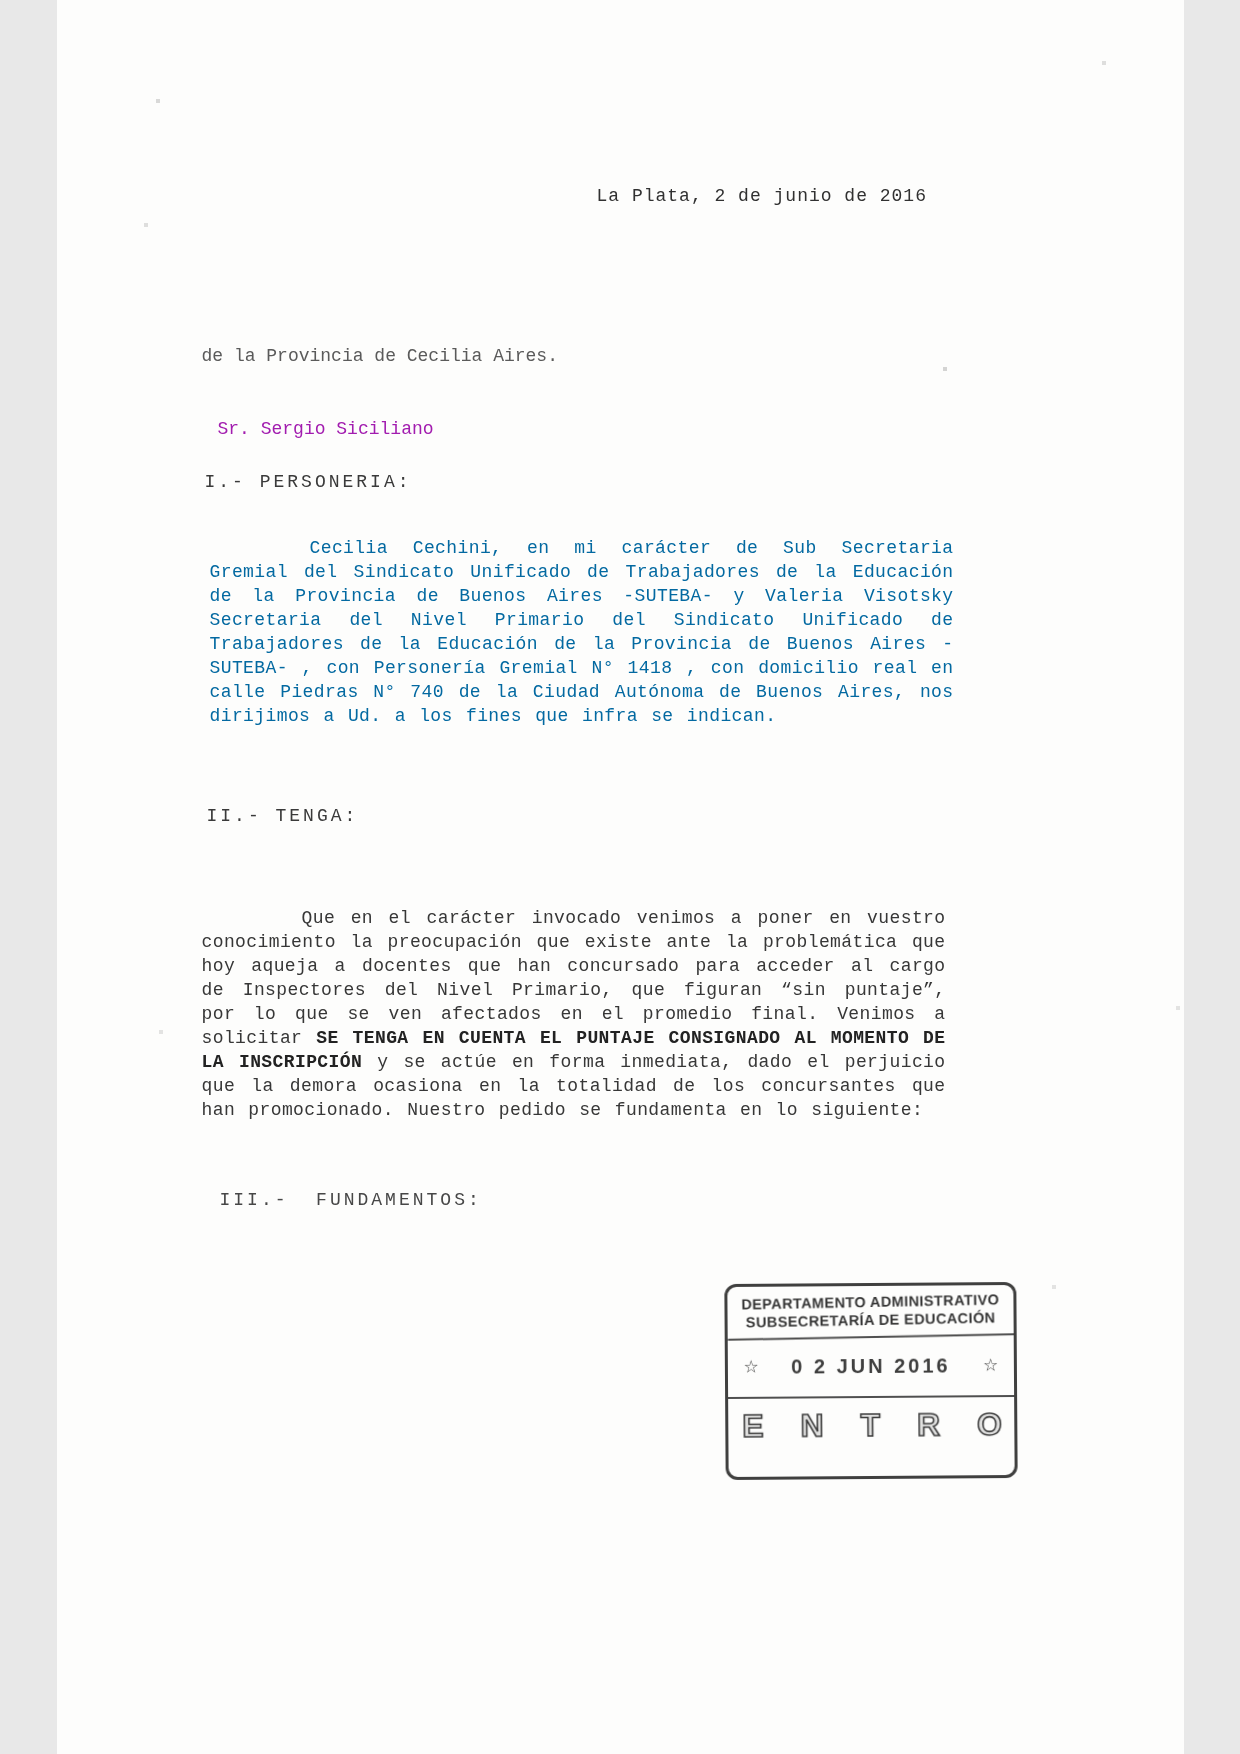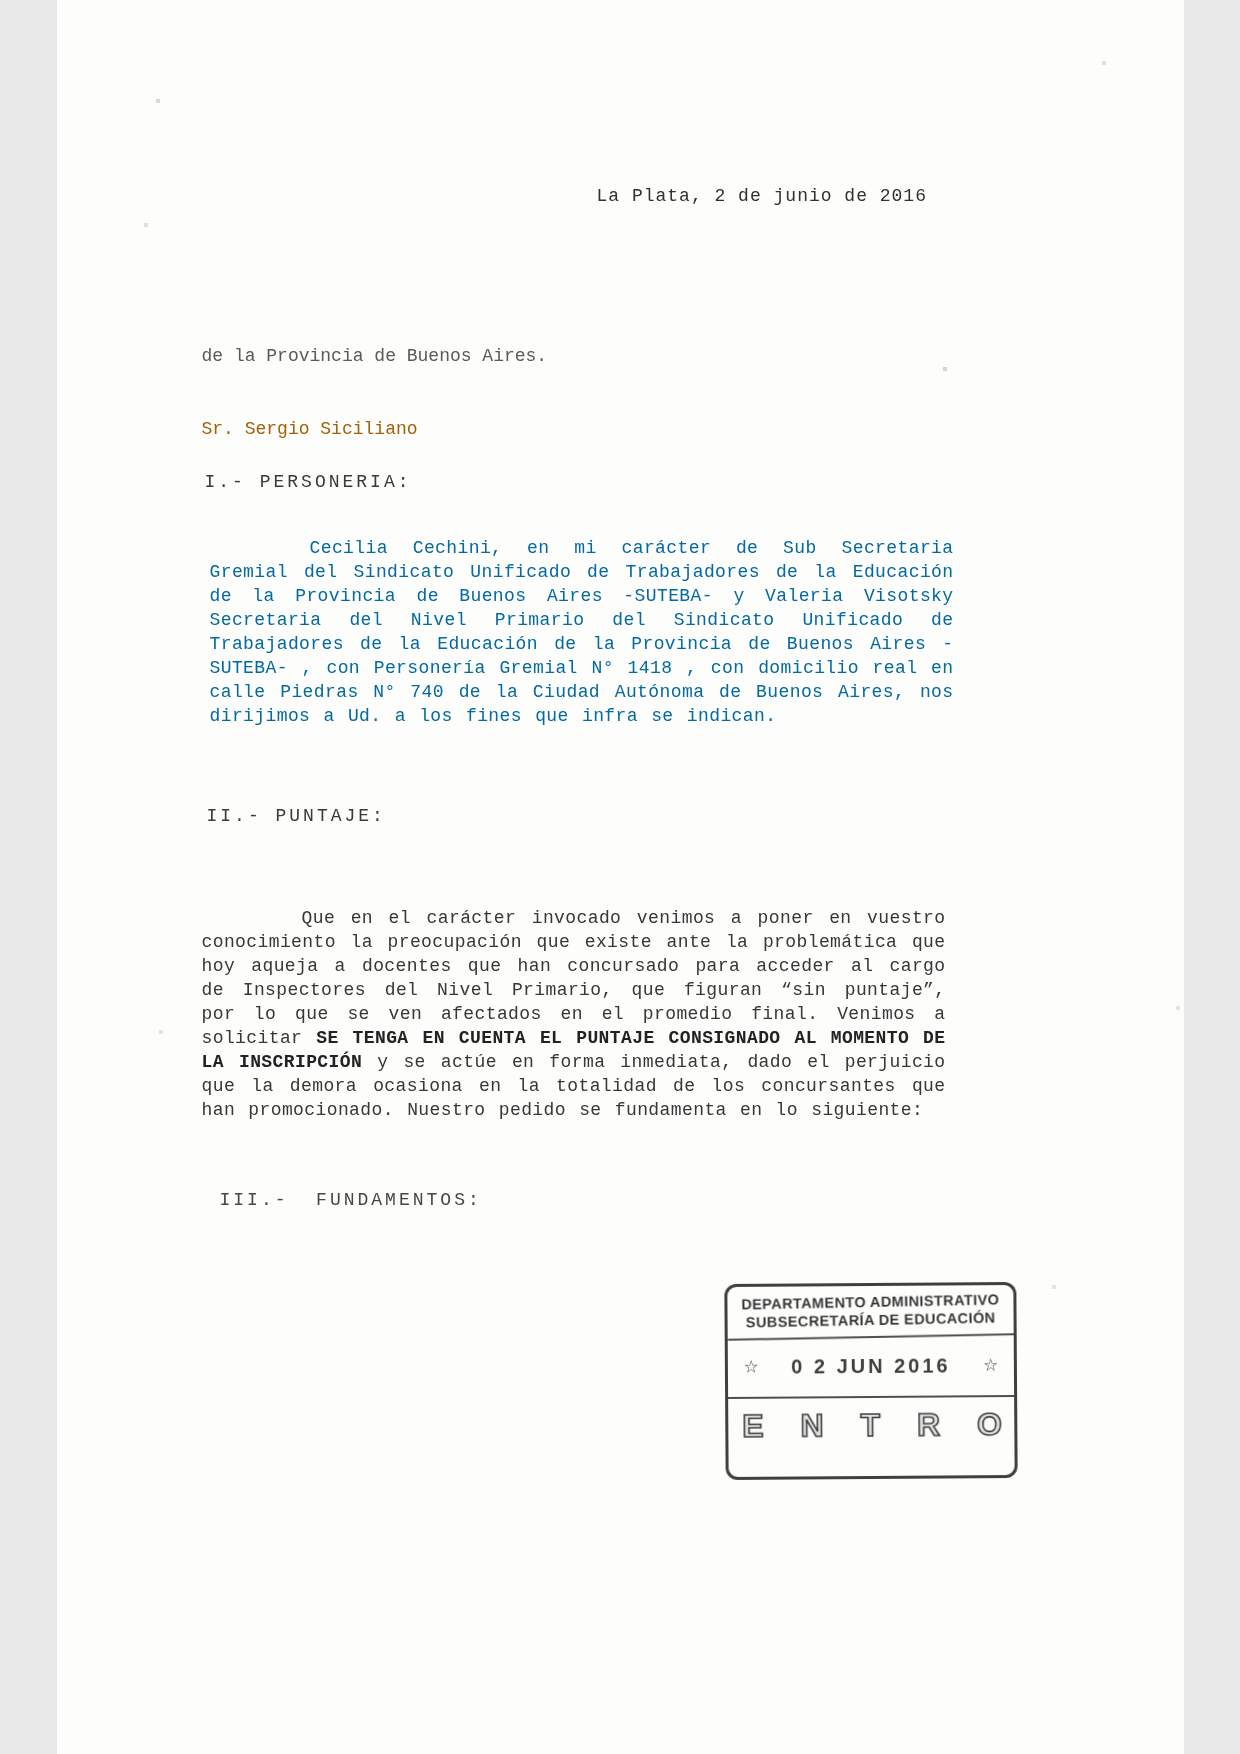--- a/index.html
+++ b/index.html
@@ -22,21 +22,21 @@
     white-space: pre;
   }
   .recipient {
     left: 145px; top: 296px;
     white-space: pre;
     color: #4a4a4a;
   }
   .recipient div { margin-bottom: 1px; }
   .recipient .r1 { color: #565656; }
   .recipient .r2 { color: #5a5a5a; }
-  .recipient .r3 { color: #a16207; }
+  .recipient .r3 { color: #a21caf; margin-left: 16px; }
 
   .heading {
     white-space: pre;
     letter-spacing: 3px;
     color: #3a3a3a;
   }
   .h-personeria { left: 148px; top: 470px; text-align: right; }
   .h-objeto     { left: 150px; top: 804px; }
   .h-fundamentos{ left: 163px; top: 1188px; color: #474747; }
 
@@ -127,29 +127,29 @@
 </head>
 <body>
 
 <div class="page">
 
   <div class="abs specks"></div>
 
   <div class="abs typed date-line">La Plata, 2 de junio de 2016</div>
 
   <div class="abs typed recipient">
-    <div class="r2">de la Provincia de Buenos Aires.</div>
+    <div class="r2">de la Provincia de Cecilia Aires.</div>
     <div class="r3">Sr. Sergio Siciliano</div>
   </div>
 
   <div class="abs typed heading h-personeria">I.- PERSONERIA:</div>
 
   <p class="abs typed para para-1">Cecilia Cechini, en mi carácter de Sub Secretaria Gremial del Sindicato Unificado de Trabajadores de la Educación de la Provincia de Buenos Aires -SUTEBA- y Valeria Visotsky Secretaria del Nivel Primario del Sindicato Unificado de Trabajadores de la Educación de la Provincia de Buenos Aires -SUTEBA- , con Personería Gremial N° 1418 , con domicilio real en calle Piedras N° 740 de la Ciudad Autónoma de Buenos Aires, nos dirijimos a Ud. a los fines que infra se indican.</p>
 
-  <div class="abs typed heading h-objeto">II.- PUNTAJE:</div>
+  <div class="abs typed heading h-objeto">II.- TENGA:</div>
 
   <p class="abs typed para para-2"><span>Que en el carácter invocado venimos a poner en vuestro conocimiento la preocupación que existe ante la problemática que hoy aqueja a docentes que han concursado para acceder al cargo de Inspectores del Nivel Primario, que figuran “sin puntaje”, por lo que se ven afectados en el promedio final. Venimos a solicitar </span><strong>SE TENGA EN CUENTA EL PUNTAJE CONSIGNADO AL MOMENTO DE LA INSCRIPCIÓN</strong><span> y se actúe en forma inmediata, dado el perjuicio que la demora ocasiona en la totalidad de los concursantes que han promocionado. Nuestro pedido se fundamenta en lo siguiente:</span></p>
 
   <div class="abs typed heading h-fundamentos">III.-  FUNDAMENTOS:</div>
 
   <div class="abs stamp">
     <div class="stamp-header">
       <div>DEPARTAMENTO ADMINISTRATIVO</div>
       <div>SUBSECRETARÍA DE EDUCACIÓN</div>
     </div>

